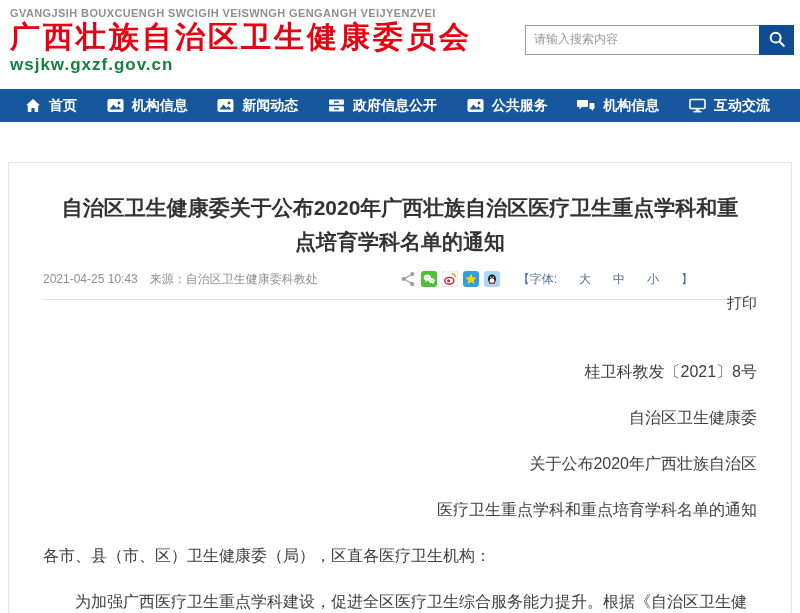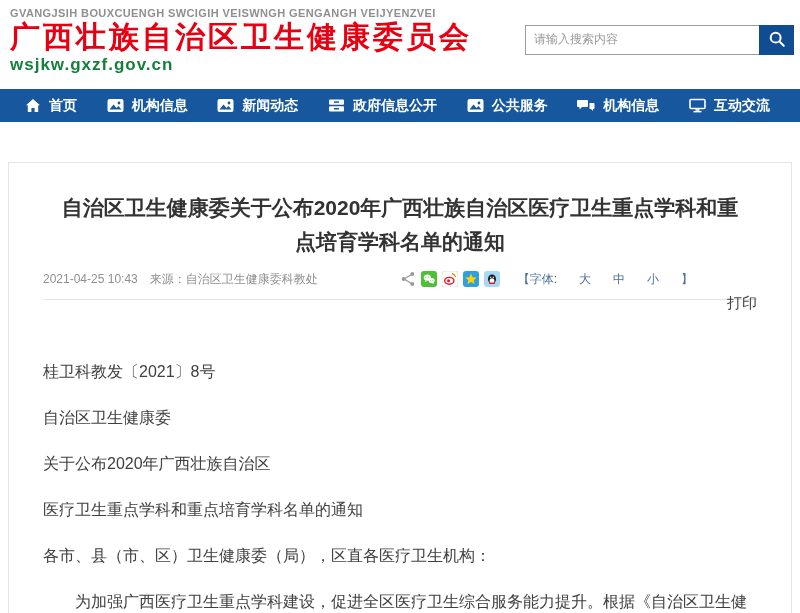--- a/index.html
+++ b/index.html
@@ -38,21 +38,21 @@
   .share-row { display:flex; align-items:center; gap:5px; margin-right:18px; }
   .share-row .sicon { width:16px; height:16px; display:inline-flex; cursor:pointer; }
   .font-ctl { font-size:12px; color:#4d6f9d; display:flex; align-items:center; gap:22px; }
   .font-ctl .fsz { cursor:pointer; }
   .print { font-size:15px; color:#444; margin-left:34px; cursor:pointer;margin-top:48px; }
   .rule { border-top:1px solid #e4e4e4; margin:10px 34px 0; }
 
   
   .body-text { padding:0 34px; color:#404040; font-size:16px; }
   .body-text p { line-height:20px; margin:0 0 26px; }
-  .body-text p.center { text-align:left; }
+  .body-text p.center { text-align:right; }
   .body-text p.first { margin-top:62px; }
   .body-text p.indent { text-indent:2em; }
 </style>
 </head>
 <body>
 
 <div id="page">
 
   <div class="header">
     <div class="logo">

